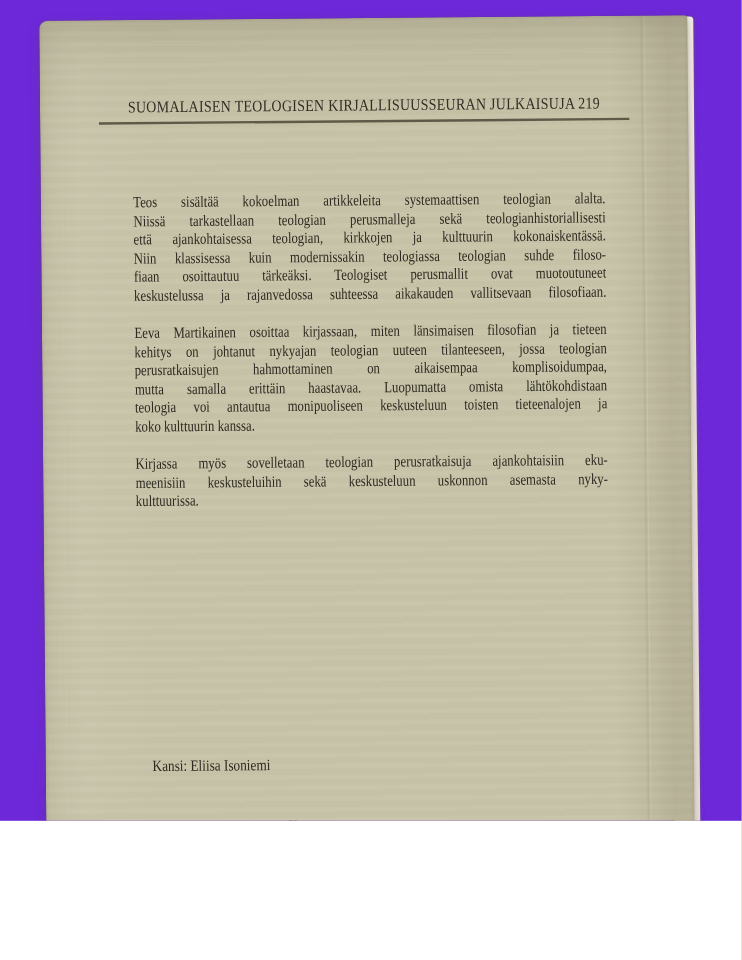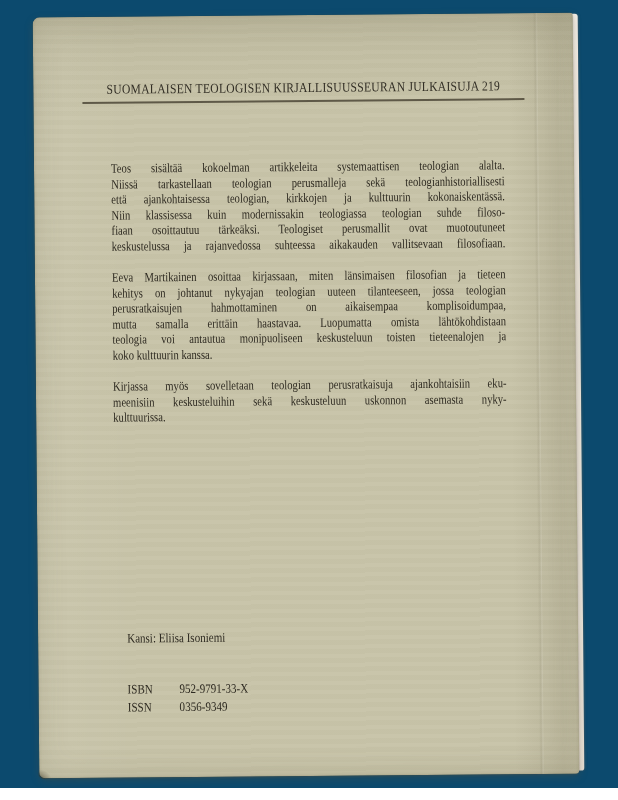--- a/index.html
+++ b/index.html
@@ -3,22 +3,22 @@
 <meta charset="utf-8">
 <style>
   html, body { margin: 0; padding: 0; }
   body {
     width: 618px; height: 800px;
     background: #ffffff;
     font-family: "Liberation Serif", "DejaVu Serif", serif;
   }
   .photo {
     position: relative;
-    width: 618px; height: 788px;
-    background: #0c4a6e;
+    width: 618px; height: 684px;
+    background: #6d28d9;
     overflow: hidden;
   }
   .book-group {
     position: absolute; left: 0; top: 0;
     width: 618px; height: 800px;
     transform: rotate(-0.5deg);
     transform-origin: 307px 395px;
   }
   
   .page-edge {

